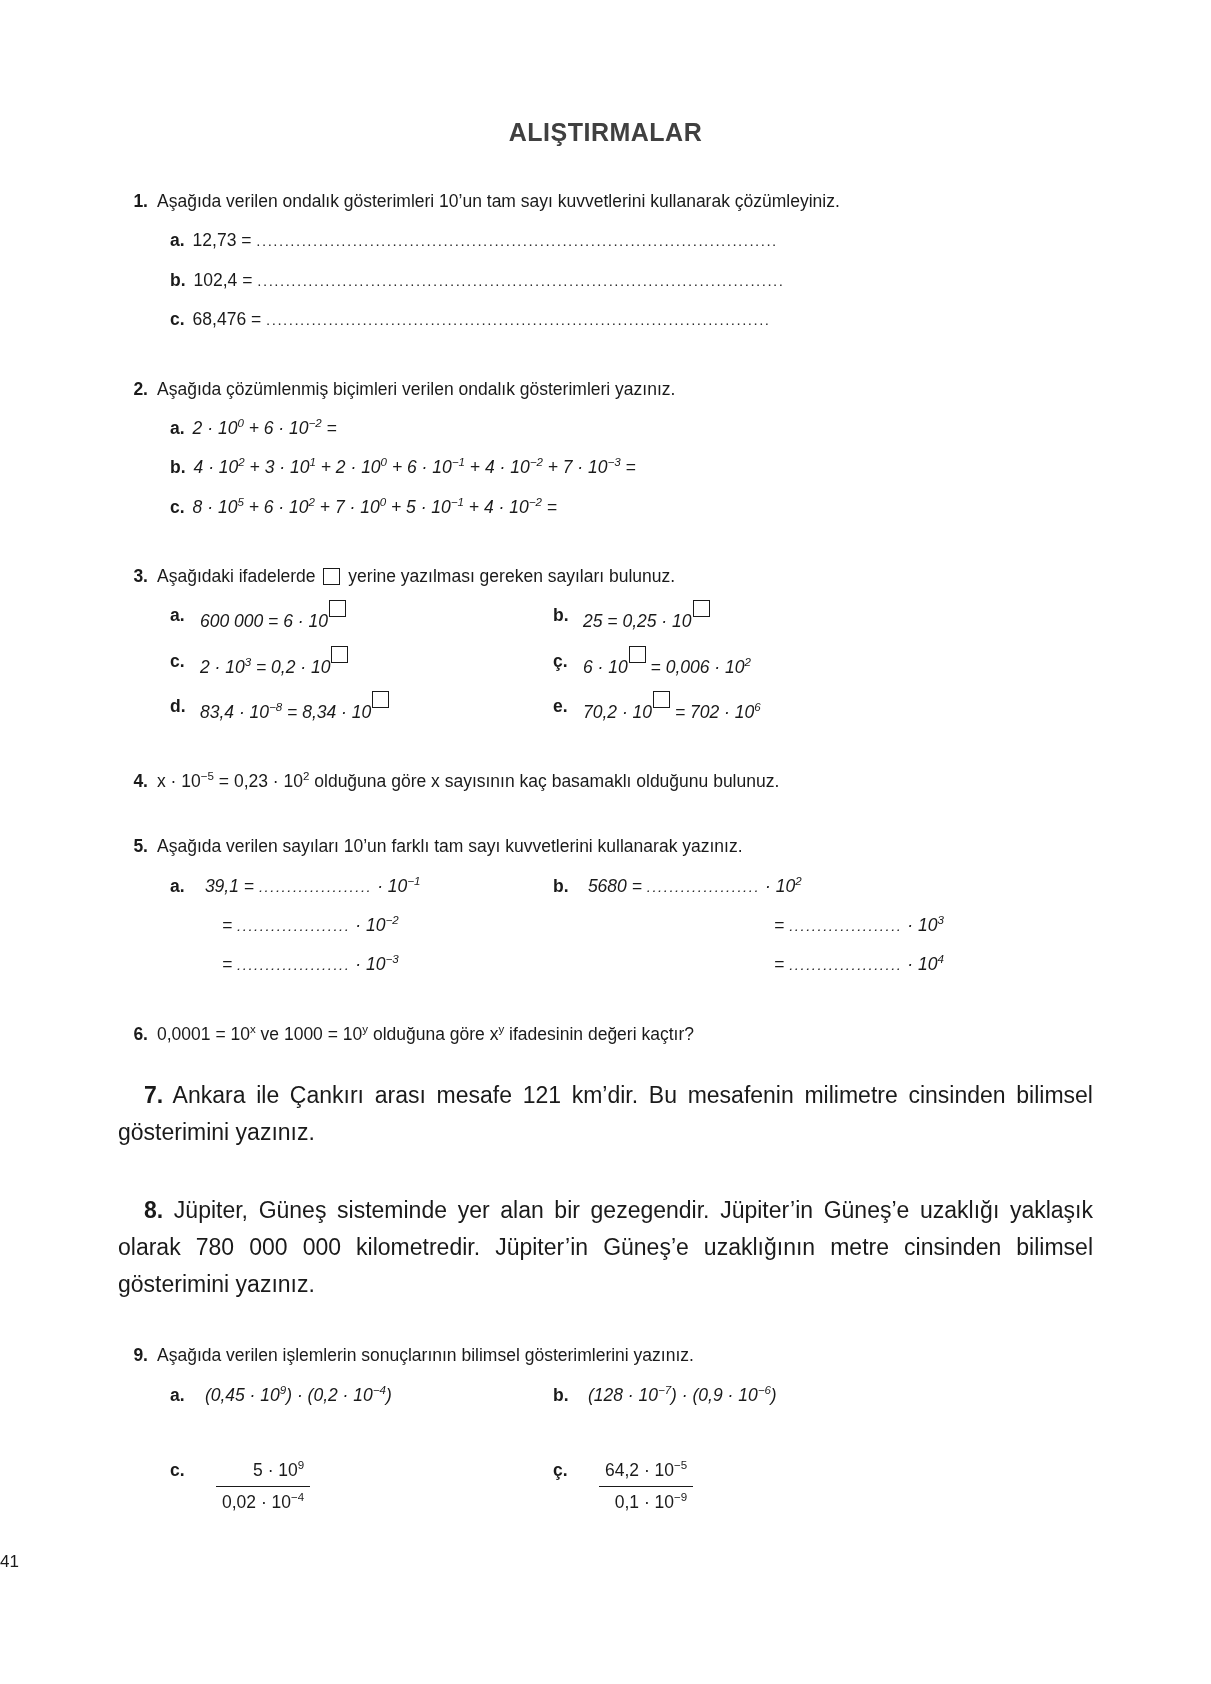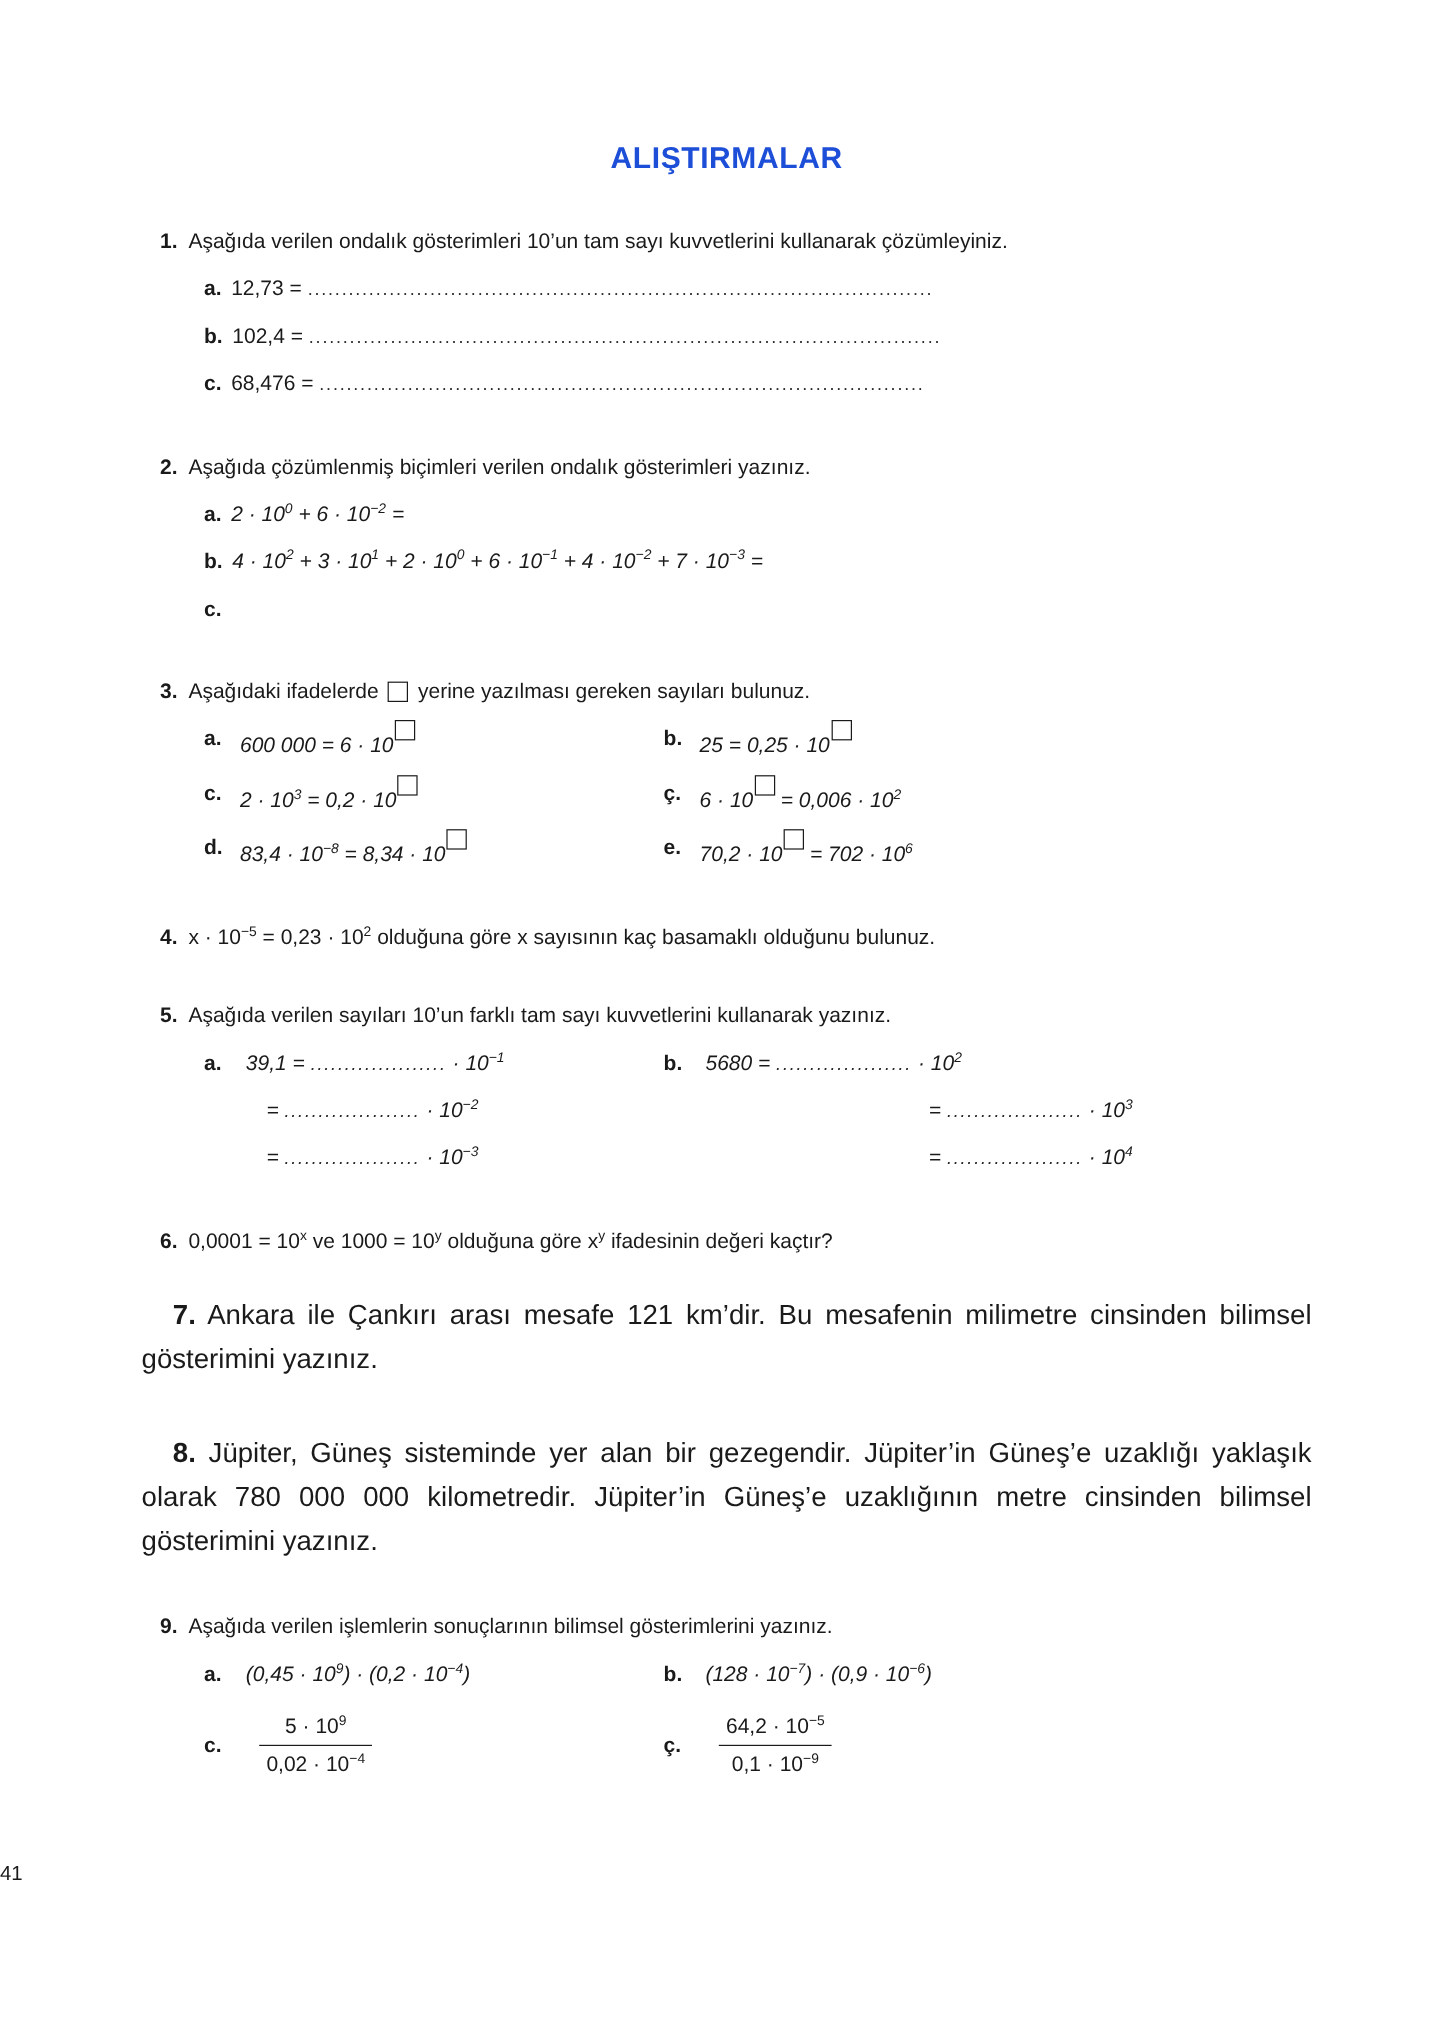--- a/index.html
+++ b/index.html
@@ -50,42 +50,42 @@
   }
   .box.inline { vertical-align:middle; top:-1px; margin:0 3px; }
 
   .spacer-lg { height:40px; }
   .spacer-md { height:30px; }
 
   .para { font-size:23px; line-height:1.62; text-align:justify; }
   .para .lead { display:inline-block; width:26px; }
   .pq-num { font-weight:bold; }
 
-  .frac { display:inline-block; vertical-align:middle; text-align:center; }
+  .frac { display:inline-block; vertical-align:middle; text-align:right;margin-top:32px; }
   .frac .num { display:block; padding:0 6px 2px 6px; }
   .frac .den { display:block; border-top:1.4px solid #1a1a1a; padding:3px 6px 0 6px; }
 
   .cont-row { display:flex; font-size:17.5px; line-height:1.45; margin-bottom:14px;gap:20px; }
   .cont-col.left  { width:420px; flex:0 0 420px; padding-left:104px; box-sizing:border-box; }
   .cont-col.right { flex:1 1 auto; padding-left:67px; box-sizing:border-box;text-align:center; }
 
   .pagenum {
     position:absolute;
     left:0; right:0;
     top:1552px;
     font-size:17px;
   }
 </style>
 </head>
 <body>
 
 <div class="page">
   <div class="content">
 
-    <h1 class="title" id="title" style="color: #1d4ed8;">ALIŞTIRMALAR</h1>
+    <h1 class="title" id="title" style="color: #404040;">ALIŞTIRMALAR</h1>
 
     <div class="q">
       <div class="q-head">
         <span class="q-num">1.</span>
         <span class="q-text">Aşağıda verilen ondalık gösterimleri 10’un tam sayı kuvvetlerini kullanarak çözümleyiniz.</span>
       </div>
       <div class="sub-wrap">
         <div class="sub-row">
           <div class="sub-col left" style="width:auto;flex:0 0 auto;">
             <span class="sub-let">a.</span>
@@ -144,20 +144,28 @@
               + <span>6</span> · 10<sup>−1</sup>
               + <span>4</span> · 10<sup>−2</sup>
               + <span>7</span> · 10<sup>−3</sup>
               <span>=</span>
             </span>
           </div>
         </div>
         <div class="sub-row">
           <div class="sub-col left" style="width:auto;flex:0 0 auto;">
             <span class="sub-let">c.</span>
+            <span class="math">
+              <span>8</span> · 10<sup>5</sup>
+              + <span>6</span> · 10<sup>2</sup>
+              + <span>7</span> · 10<sup>0</sup>
+              + <span>5</span> · 10<sup>−1</sup>
+              + <span>4</span> · 10<sup>−2</sup>
+              <span>=</span>
+            </span>
           </div>
         </div>
       </div>
     </div>
 
     <div class="spacer-md"></div>
 
     <div class="q">
       <div class="q-head">
         <span class="q-num">3.</span>

